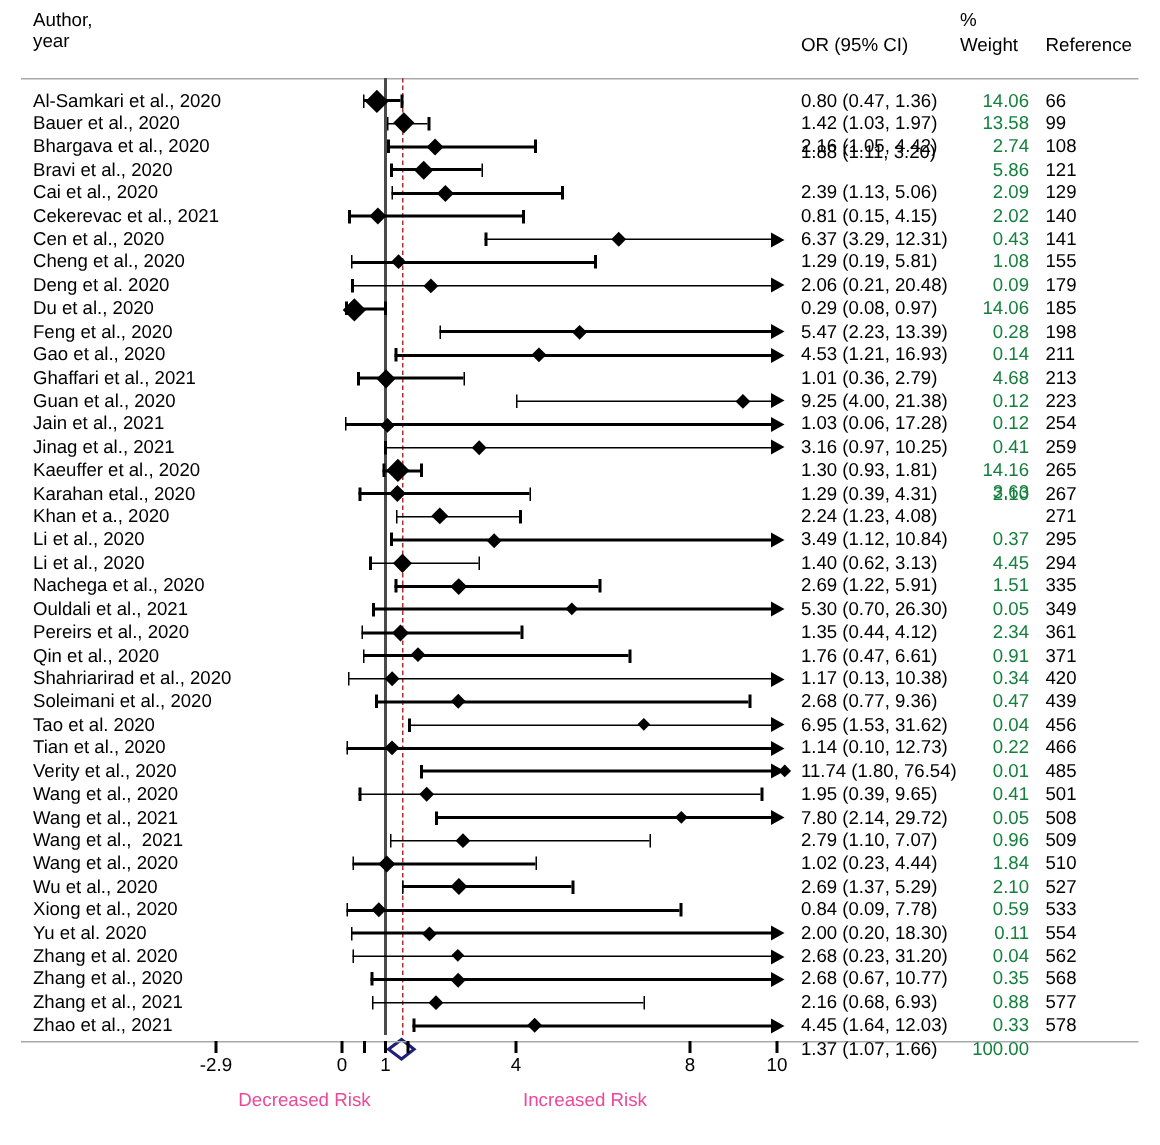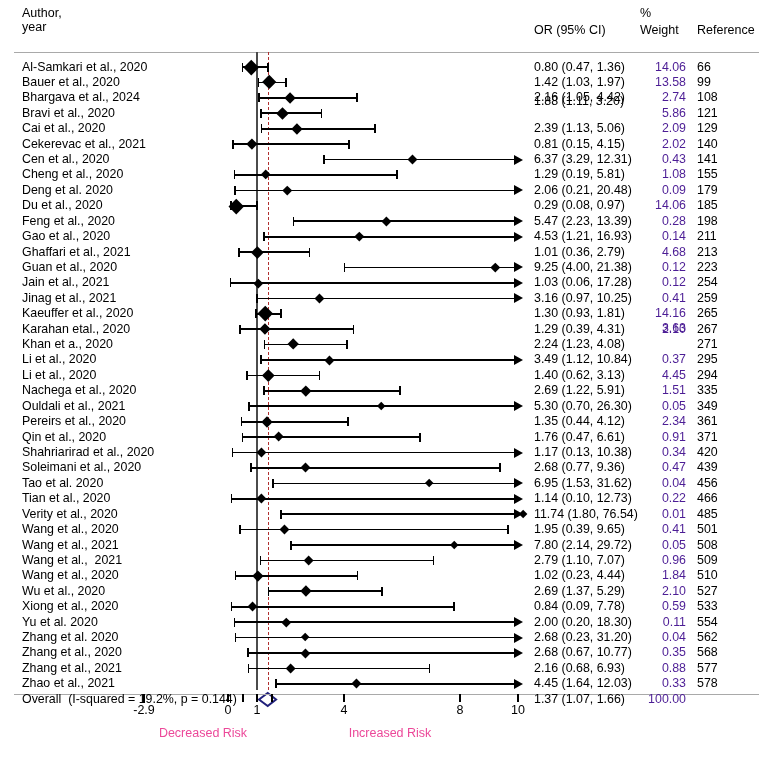--- a/index.html
+++ b/index.html
@@ -29,21 +29,21 @@
     white-space:pre;color:#000;
   }
   .row-or{
     position:absolute;left:534px;
     font-size:12.4px;line-height:13px;
     white-space:pre;color:#000;
   }
   .row-wt{
     position:absolute;
     font-size:12.4px;line-height:13px;
-    white-space:pre;color:#4c1d95;text-align:right;width:46px;
+    white-space:pre;color:#15803d;text-align:right;width:46px;
   }
   .row-ref{
     position:absolute;left:697px;
     font-size:12.4px;line-height:13px;
     white-space:pre;color:#000;
   }
 
   
   #graph{position:absolute;left:0;top:52px;width:773px;height:620px;}
   .vline-null{position:absolute;width:1.6px;background:#4b4b4b;}
@@ -283,21 +283,21 @@
     </div>
 
 <div class="row-label" style="top: 60.5px;">Al-Samkari et al., 2020</div>
     <div class="row-or" style="top: 60.5px;">0.80 (0.47, 1.36)</div>
     <div class="row-wt" style="top: 60.5px; left: 640px;">14.06</div>
     <div class="row-ref" style="top: 60.5px;">66</div>
     <div class="row-label" style="top: 75.92px;">Bauer et al., 2020</div>
     <div class="row-or" style="top: 75.92px;">1.42 (1.03, 1.97)</div>
     <div class="row-wt" style="top: 75.92px; left: 640px;">13.58</div>
     <div class="row-ref" style="top: 75.92px;">99</div>
-    <div class="row-label" style="top: 91.34px;">Bhargava et al., 2024</div>
+    <div class="row-label" style="top: 91.34px;">Bhargava et al., 2020</div>
     <div class="row-or" style="top: 91.34px;">2.16 (1.05, 4.42)</div>
     <div class="row-wt" style="top: 91.34px; left: 640px;">2.74</div>
     <div class="row-ref" style="top: 91.34px;">108</div>
     <div class="row-label" style="top: 106.76px;">Bravi et al., 2020</div>
     <div class="row-or" style="top: 95px;">1.88 (1.11, 3.20)</div>
     <div class="row-wt" style="top: 106.76px; left: 640px;">5.86</div>
     <div class="row-ref" style="top: 106.76px;">121</div>
     <div class="row-label" style="top: 122.18px;">Cai et al., 2020</div>
     <div class="row-or" style="top: 122.18px;">2.39 (1.13, 5.06)</div>
     <div class="row-wt" style="top: 122.18px; left: 640px;">2.09</div>
@@ -439,16 +439,15 @@
     <div class="row-wt" style="top: 646.46px; left: 640px;">0.35</div>
     <div class="row-ref" style="top: 646.46px;">568</div>
     <div class="row-label" style="top: 661.88px;">Zhang et al., 2021</div>
     <div class="row-or" style="top: 661.88px;">2.16 (0.68, 6.93)</div>
     <div class="row-wt" style="top: 661.88px; left: 640px;">0.88</div>
     <div class="row-ref" style="top: 661.88px;">577</div>
     <div class="row-label" style="top: 677.3px;">Zhao et al., 2021</div>
     <div class="row-or" style="top: 677.3px;">4.45 (1.64, 12.03)</div>
     <div class="row-wt" style="top: 677.3px; left: 640px;">0.33</div>
     <div class="row-ref" style="top: 677.3px;">578</div>
-    <div class="row-label" style="top: 692.72px;">Overall  (I-squared = 19.2%, p = 0.144)</div>
     <div class="row-or" style="top: 692.72px;">1.37 (1.07, 1.66)</div>
     <div class="row-wt" style="top: 692.72px; left: 640px;">100.00</div>
   </div>
 
 </body></html>

